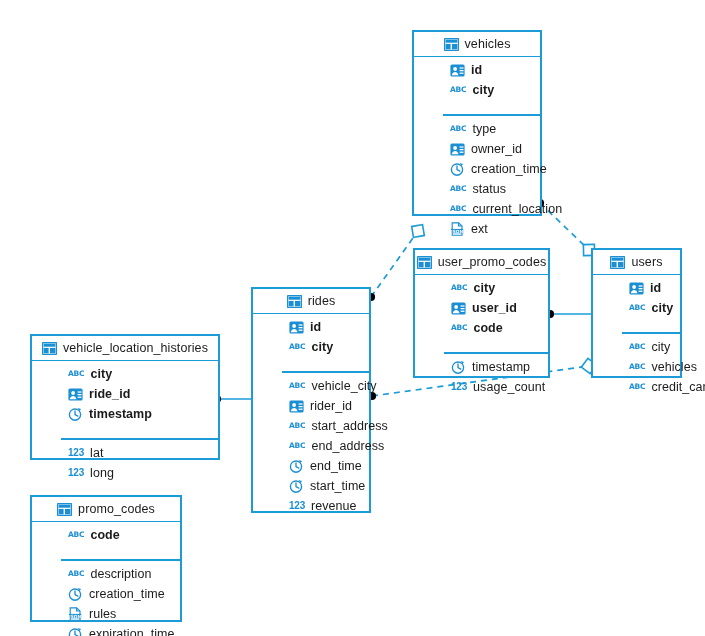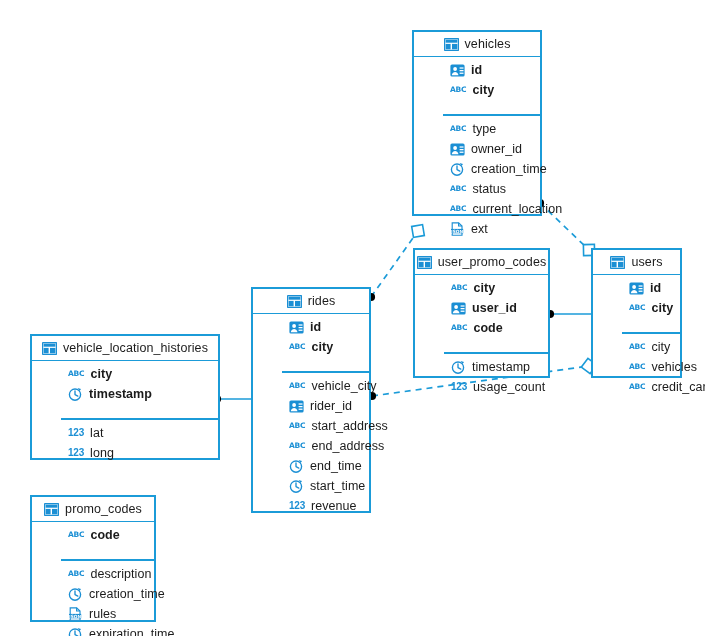--- a/index.html
+++ b/index.html
@@ -411,41 +411,54 @@
         </span>
         <span class="table-title">vehicle_location_histories</span>
       </div>
       <div class="field-group pk">
         <div class="field-row key">
           <span class="icn icn-abc">ABC</span>
           <span class="field-name">city</span>
         </div>
         <div class="field-row key">
           <span class="icn">
+            <svg width="15" height="13" viewBox="0 0 15 13">
+              <rect x="0.4" y="0.4" width="14.2" height="12.2" rx="1.6" fill="#1b8fd4"></rect>
+              <circle cx="5.1" cy="5.0" r="1.9" fill="#ffffff"></circle>
+              <path d="M1.7 11.3 c0.5 -2.3 2.0 -3.2 3.4 -3.2 c1.4 0 2.9 0.9 3.4 3.2 z" fill="#ffffff"></path>
+              <rect x="9.6" y="3.4" width="3.9" height="1.25" fill="#ffffff"></rect>
+              <rect x="9.6" y="6.0" width="3.9" height="1.25" fill="#ffffff"></rect>
+              <rect x="9.6" y="8.6" width="3.9" height="1.25" fill="#ffffff"></rect>
+            </svg>
+          </span>
+          <span class="field-name">ride_id</span>
+        </div>
+        <div class="field-row key">
+          <span class="icn">
             <svg width="15" height="14" viewBox="0 0 15 14">
               <circle cx="7.0" cy="7.6" r="5.6" fill="#ffffff" stroke="#1b8fd4" stroke-width="1.35"></circle>
               <path d="M7.0 4.0 L7.0 7.6 L9.8 9.1" fill="none" stroke="#1b8fd4" stroke-width="1.35" stroke-linecap="round" stroke-linejoin="round"></path>
               <path d="M9.6 1.0 l3.4 0.9 l-1.4 2.1 z" fill="#1b8fd4"></path>
             </svg>
           </span>
           <span class="field-name">timestamp</span>
         </div>
       </div>
       <div class="field-group">
         <div class="field-row">
           <span class="icn icn-123">123</span>
           <span class="field-name">lat</span>
         </div>
         <div class="field-row">
           <span class="icn icn-123">123</span>
           <span class="field-name">long</span>
         </div>
       </div>
     </div>
-    <div class="table-node" style="left: 30px; top: 495px; width: 126px; height: 127px;">
+    <div class="table-node" style="left: 30px; top: 495px; width: 152px; height: 127px;">
       <div class="table-header">
         <span class="icn">
           <svg width="15" height="13" viewBox="0 0 15 13">
             <rect x="0.5" y="0.5" width="14" height="12" rx="1" fill="#ffffff" stroke="#1b8fd4" stroke-width="1.4"></rect>
             <rect x="1.6" y="1.6" width="11.8" height="3.1" fill="#1b8fd4"></rect>
             <rect x="1.6" y="5.9" width="5" height="5.4" fill="#1b8fd4"></rect>
             <rect x="8" y="5.9" width="5.4" height="5.4" fill="#1b8fd4"></rect>
           </svg>
         </span>
         <span class="table-title">promo_codes</span>

